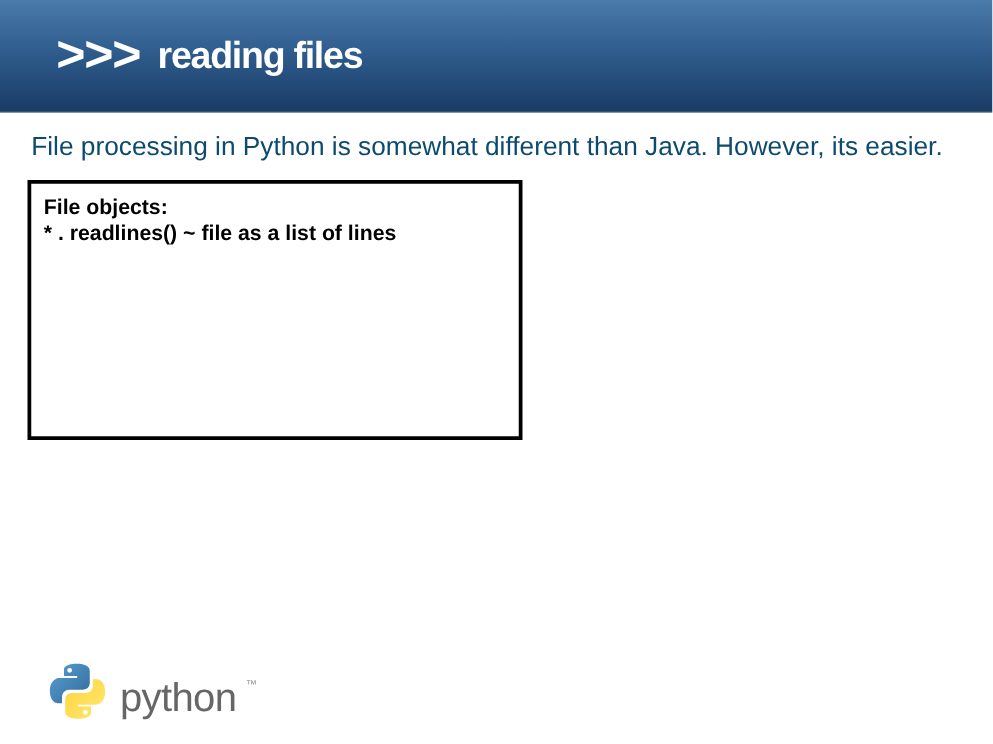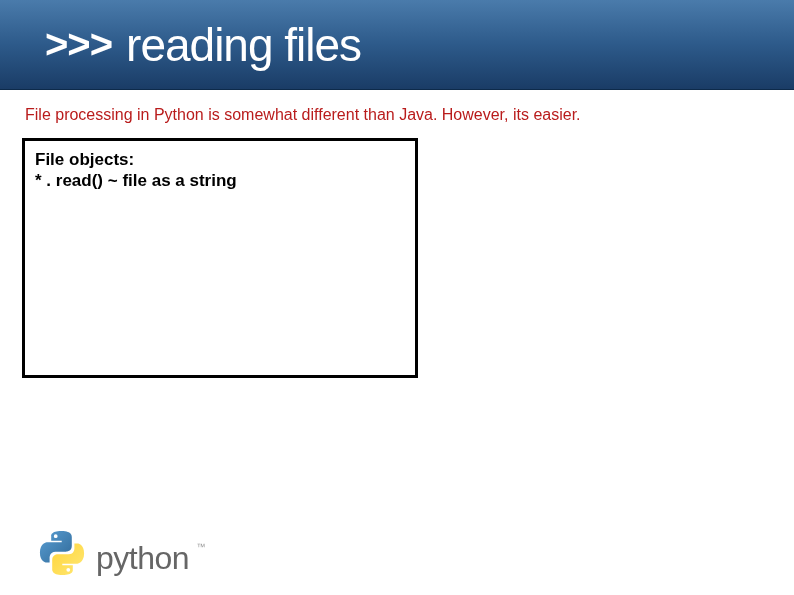--- a/index.html
+++ b/index.html
@@ -26,33 +26,33 @@
     }
     .header-prompt {
       color: #ffffff;
       font-size: 40px;
       font-weight: bold;
       margin-right: 14px;
       letter-spacing: -1px;
     }
     .header-title {
       color: #ffffff;
-      font-size: 46px;
-      font-weight: normal;
+      font-size: 30px;
+      font-weight: bold;
       letter-spacing: -1px;
     }
     .subheading {
       margin: 16px 0 0 25px;
-      font-size: 16px;
-      color: #b91c1c;
+      font-size: 21px;
+      color: #0c4a6e;
     }
     .content-box {
       margin: 14px 0 0 22px;
       width: 396px;
-      height: 240px;
+      height: 208px;
       border: 3px solid #000000;
       background: #ffffff;
       padding: 8px 10px;
       font-size: 17px;
       font-weight: bold;
       line-height: 1.25;
       color: #000000;
     }
     .footer-logo {
       position: absolute;
@@ -86,21 +86,21 @@
 
 <div class="header-bar">
   <span class="header-prompt">&gt;&gt;&gt;</span>
   <span class="header-title">reading files</span>
 </div>
 
 <div class="subheading">File processing in Python is somewhat different than Java.  However, its easier.</div>
 
 <div class="content-box">
   <div>File objects:</div>
-  <div>* . read() ~ file as a string</div>
+  <div>* . readlines() ~ file as a list of lines</div>
 </div>
 
 <div class="footer-logo">
   <svg class="python-icon" viewBox="0 0 48 48">
     <defs>
       <linearGradient id="blueGrad" x1="0%" y1="0%" x2="100%" y2="100%">
         <stop offset="0%" style="stop-color:#5a9fd4"></stop>
         <stop offset="100%" style="stop-color:#306998"></stop>
       </linearGradient>
       <linearGradient id="yellowGrad" x1="0%" y1="0%" x2="100%" y2="100%">

